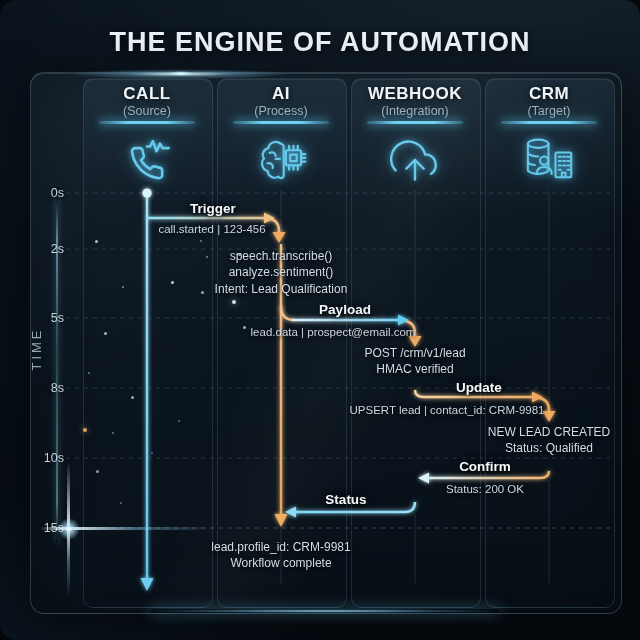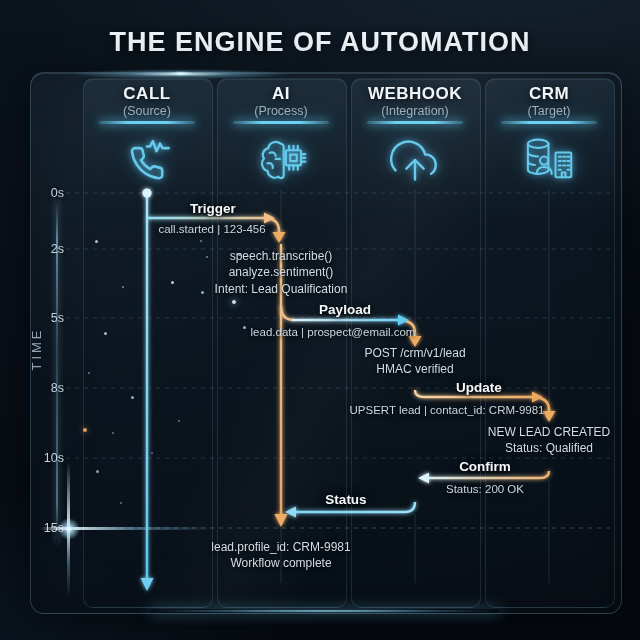--- a/index.html
+++ b/index.html
@@ -2,20 +2,21 @@
 <html><head>
 <meta charset="utf-8">
 <style>
   html,body{margin:0;padding:0;background:#04080d;}
   body{width:640px;height:640px;overflow:hidden;font-family:"Liberation Sans", sans-serif;}
   #stage{position:relative;width:640px;height:640px;
     background:
       radial-gradient(900px 480px at 80% -8%, #15222d 0%, rgba(21,34,45,0) 60%),
       radial-gradient(600px 380px at -5% 108%, #0c1722 0%, rgba(12,23,34,0) 55%),
       linear-gradient(160deg,#0a131c 0%,#070d14 55%,#05090e 100%);
+    border-radius: 16px;
   }
   .abs{position:absolute;}
   #page-title{left:0;top:27px;width:640px;text-align:center;color:#edf2f7;font-size:27px;
     font-weight:bold;letter-spacing:1px;text-shadow:0 2px 10px rgba(0,0,0,.7);}
   
   #panel{left:30px;top:72px;width:590px;height:540px;border-radius:14px;
     background:linear-gradient(165deg,rgba(38,57,72,.50),rgba(15,27,38,.62) 45%,rgba(9,17,25,.72));
     border:1px solid rgba(130,165,190,.28);
     box-shadow:inset 0 1px 0 rgba(205,235,252,.14), inset 0 0 60px rgba(0,0,0,.35), 0 6px 40px rgba(0,0,0,.5);}
   #panel-sheen{left:30px;top:72px;width:590px;height:540px;border-radius:14px;pointer-events:none;

